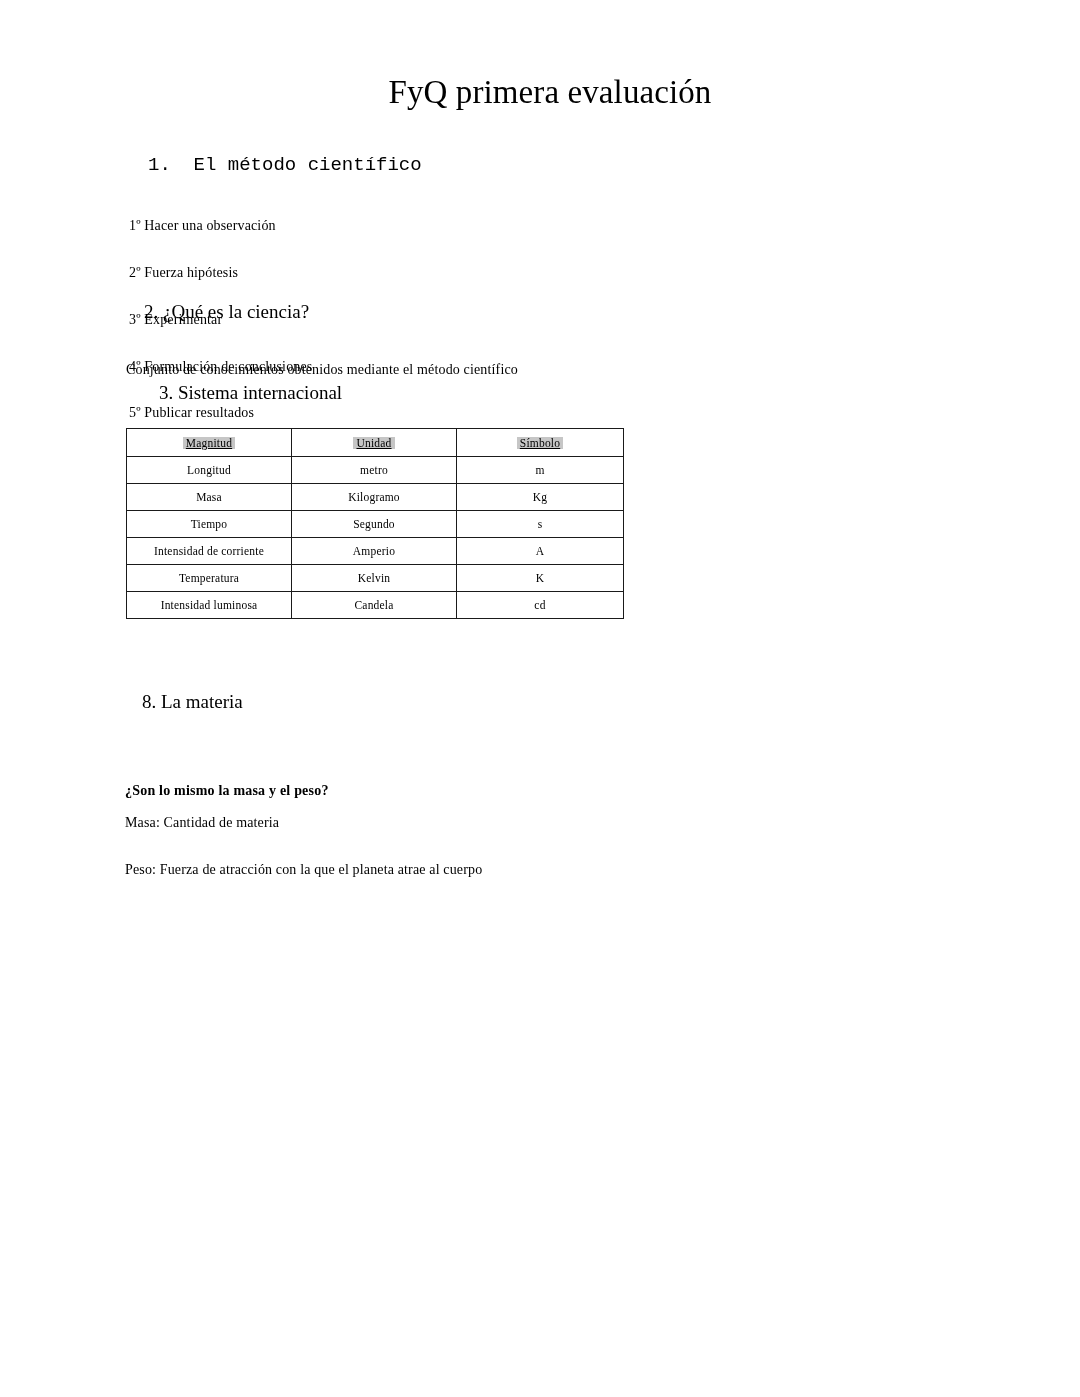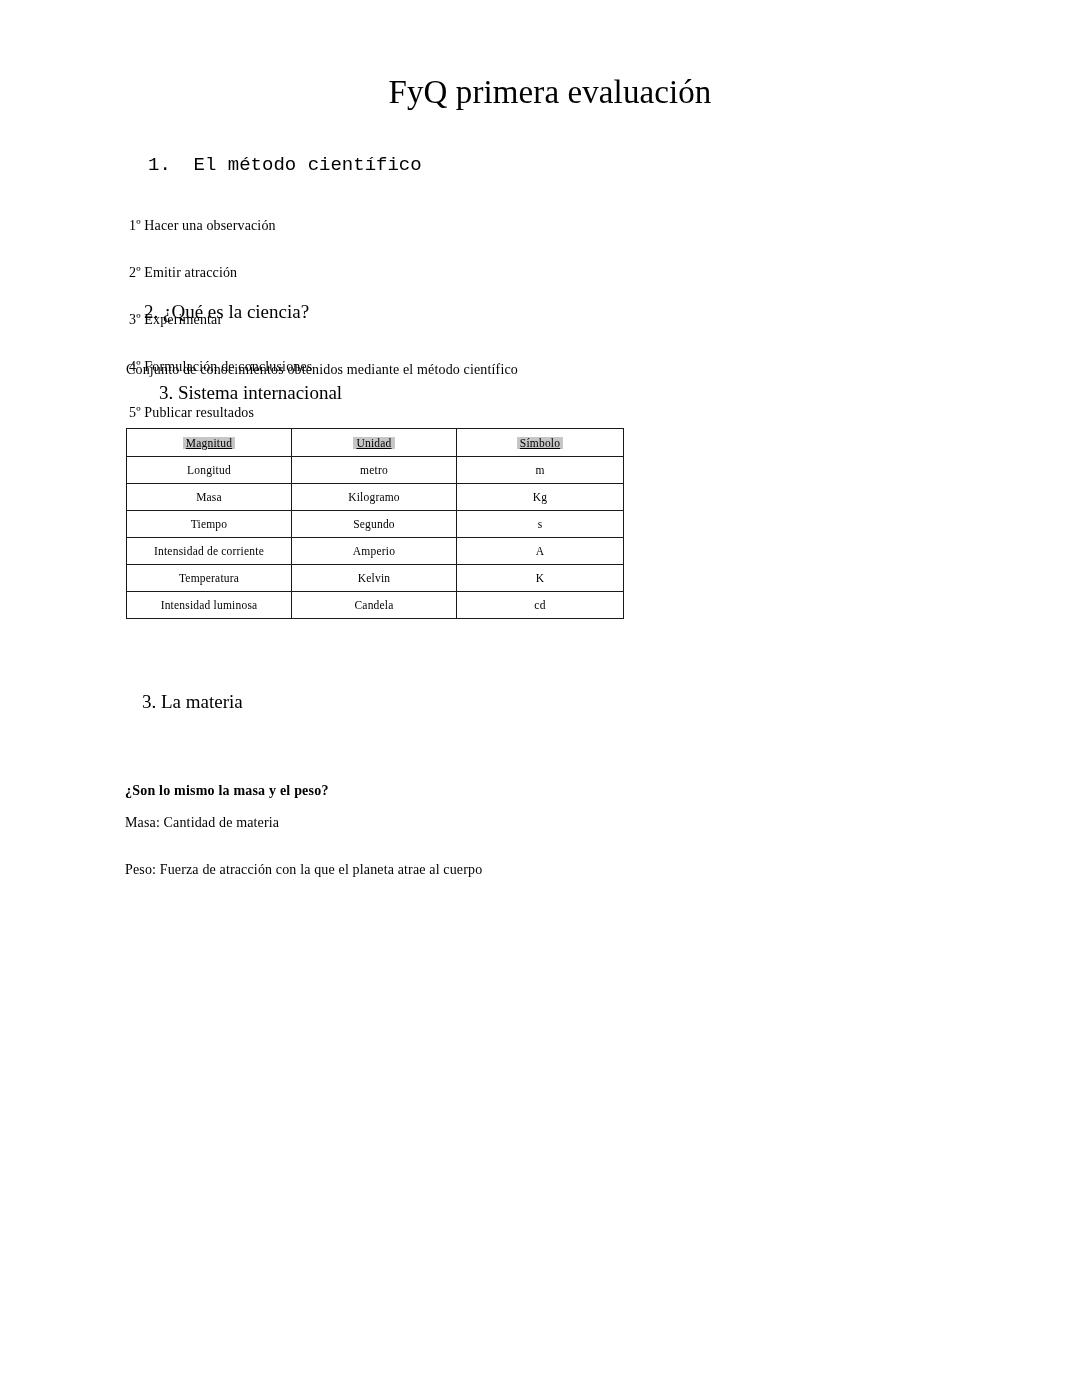--- a/index.html
+++ b/index.html
@@ -106,21 +106,21 @@
 <body>
 
 <div class="page">
 
   <h1 class="doc-title">FyQ primera evaluación</h1>
 
   <h2 class="h-sec h-sec-1">1.  El método científico</h2>
 
   <div class="body-block steps-list">
     <span class="body-line">1º Hacer una observación</span>
-    <span class="body-line">2º Emitir atracción</span>
+    <span class="body-line">2º Fuerza hipótesis</span>
     <span class="body-line">3º Experimentar</span>
     <span class="body-line">4º Formulación de conclusiones</span>
     <span class="body-line">5º Publicar resultados</span>
   </div>
 
   <h2 class="h-sec h-sec-2">2. ¿Qué es la ciencia?</h2>
 
   <div class="body-block def-ciencia">
     <span class="body-line">Conjunto de conocimientos obtenidos mediante el método científico</span>
   </div>
@@ -165,21 +165,21 @@
         <td>K</td>
       </tr>
       <tr>
         <td>Intensidad luminosa</td>
         <td>Candela</td>
         <td>cd</td>
       </tr>
     </tbody>
   </table>
 
-  <h2 class="h-sec h-sec-4">3. La materia</h2>
+  <h2 class="h-sec h-sec-4">8. La materia</h2>
 
 
   <div class="body-block pregunta">
     <span class="body-line">¿Son lo mismo la masa y el peso?</span>
   </div>
 
   <div class="body-block masa-peso">
     <span class="body-line">Masa: Cantidad de materia</span>
     <span class="body-line">Peso: Fuerza de atracción con la que el planeta atrae al cuerpo</span>
   </div>

